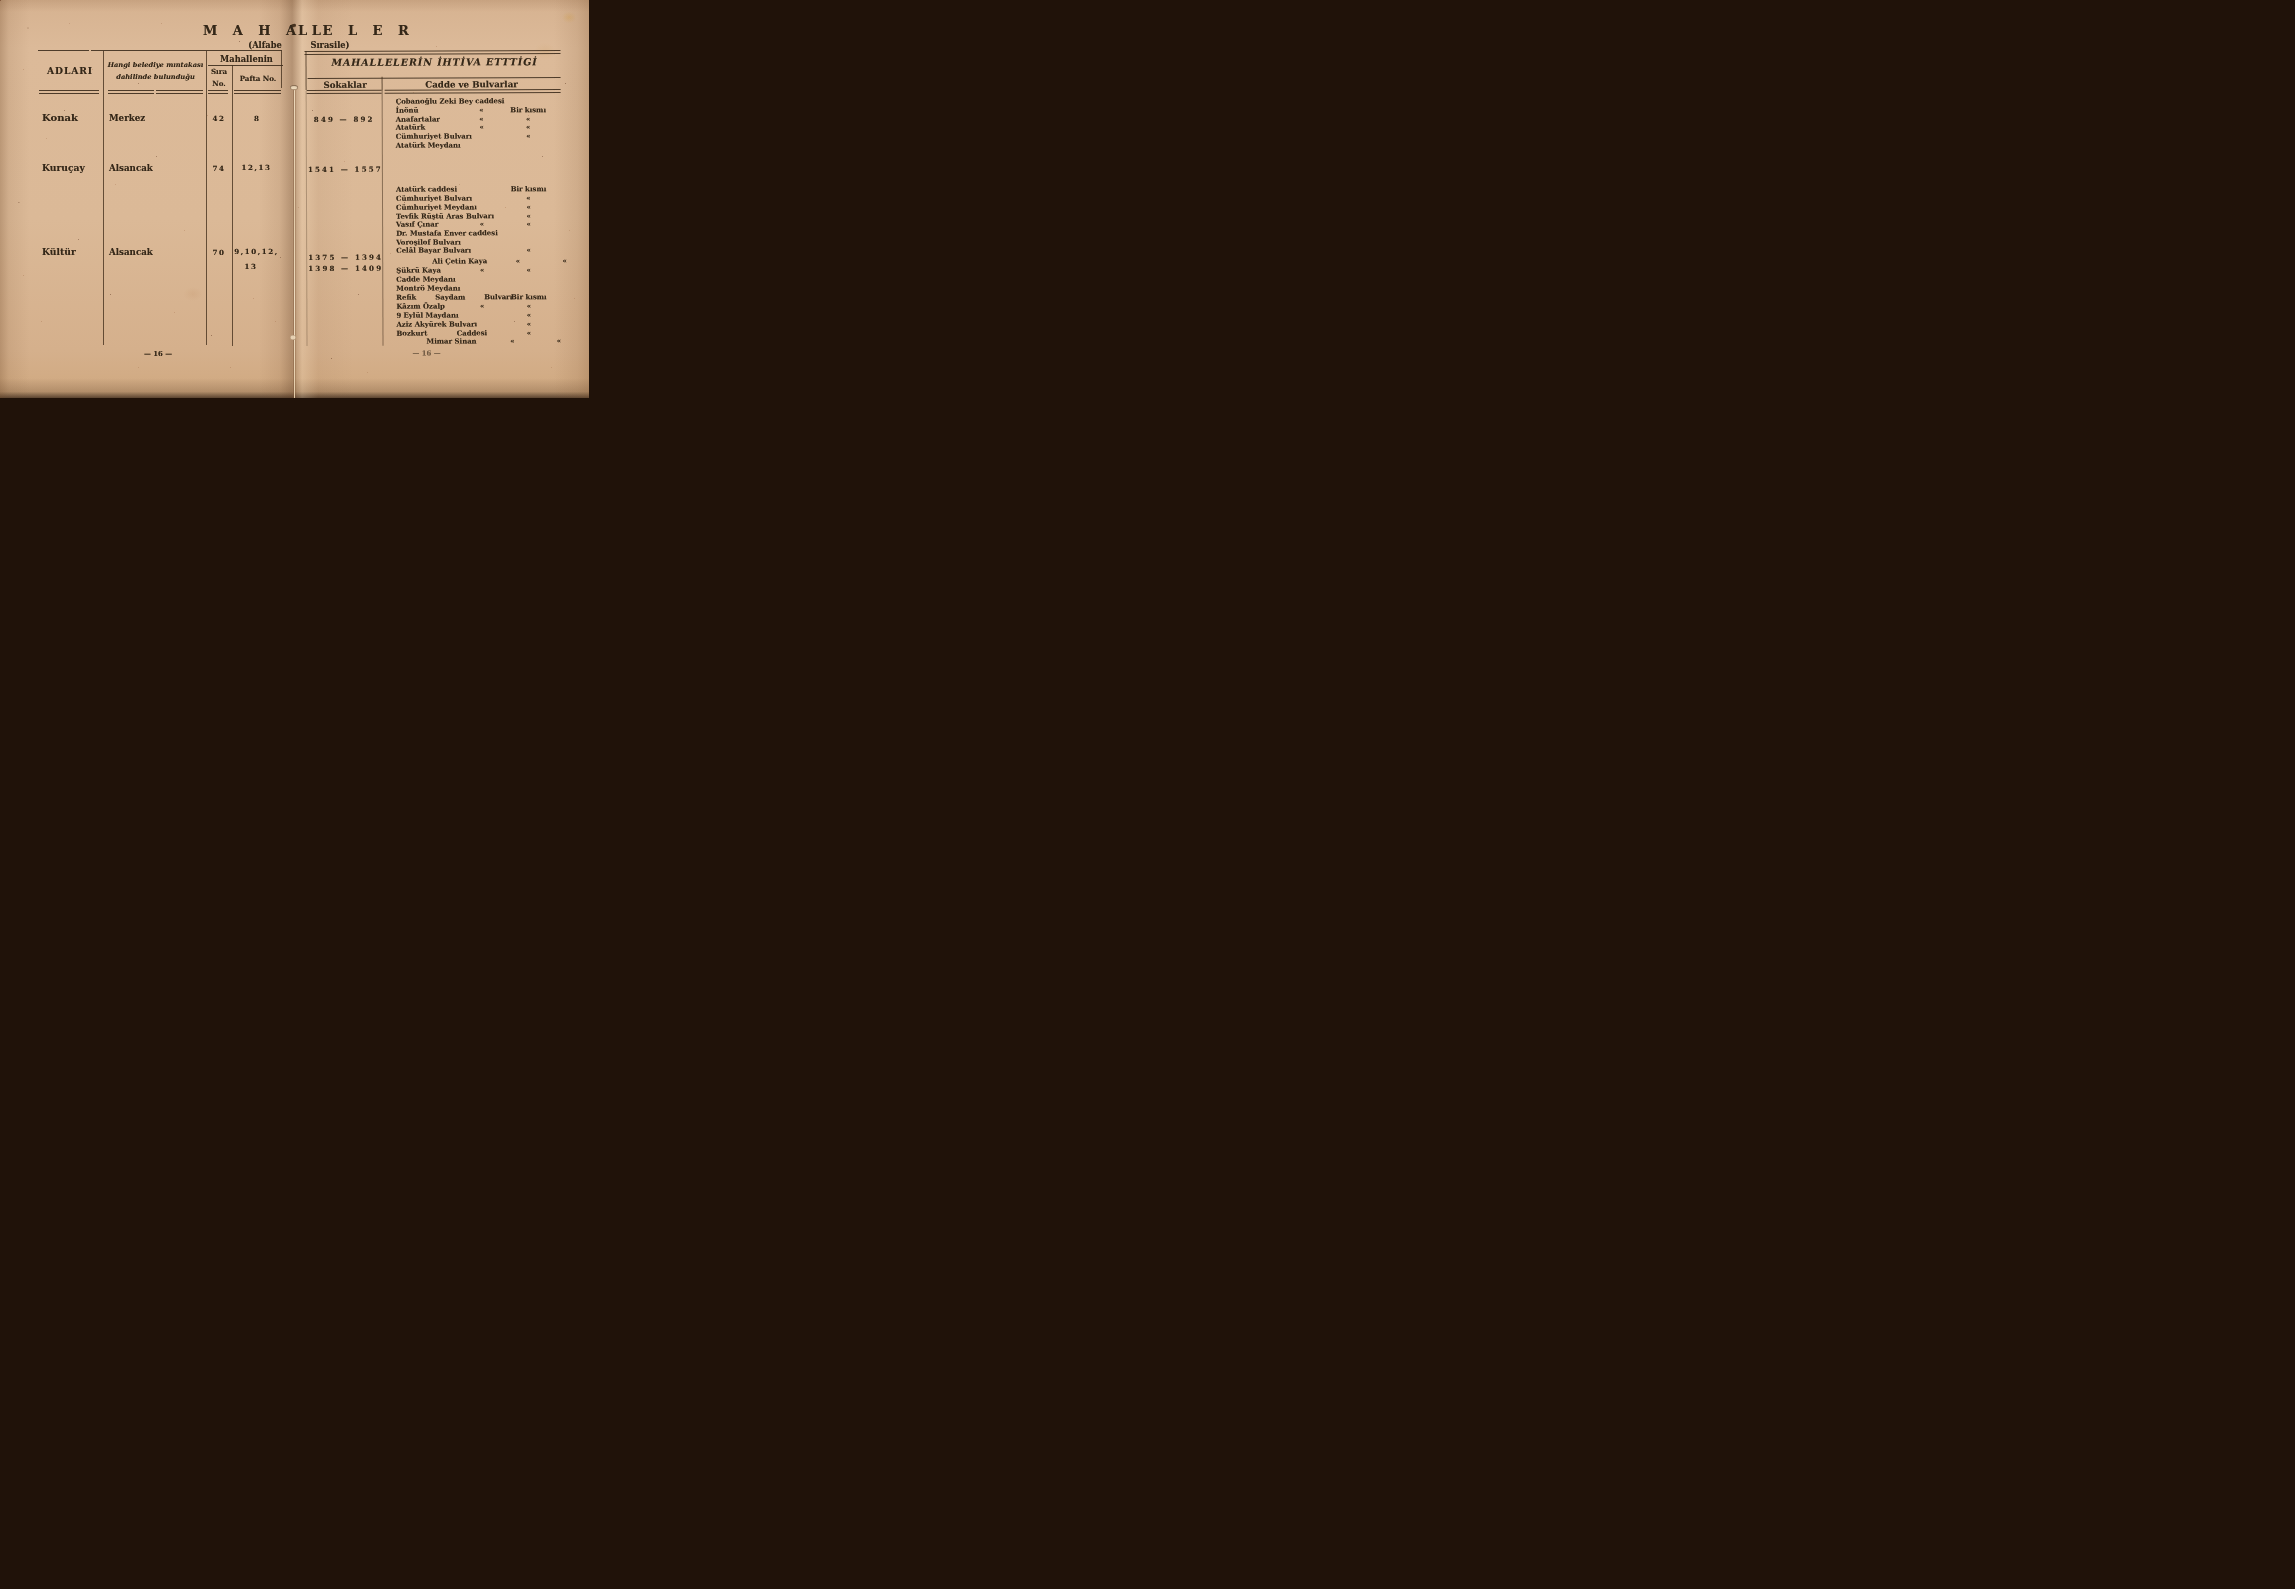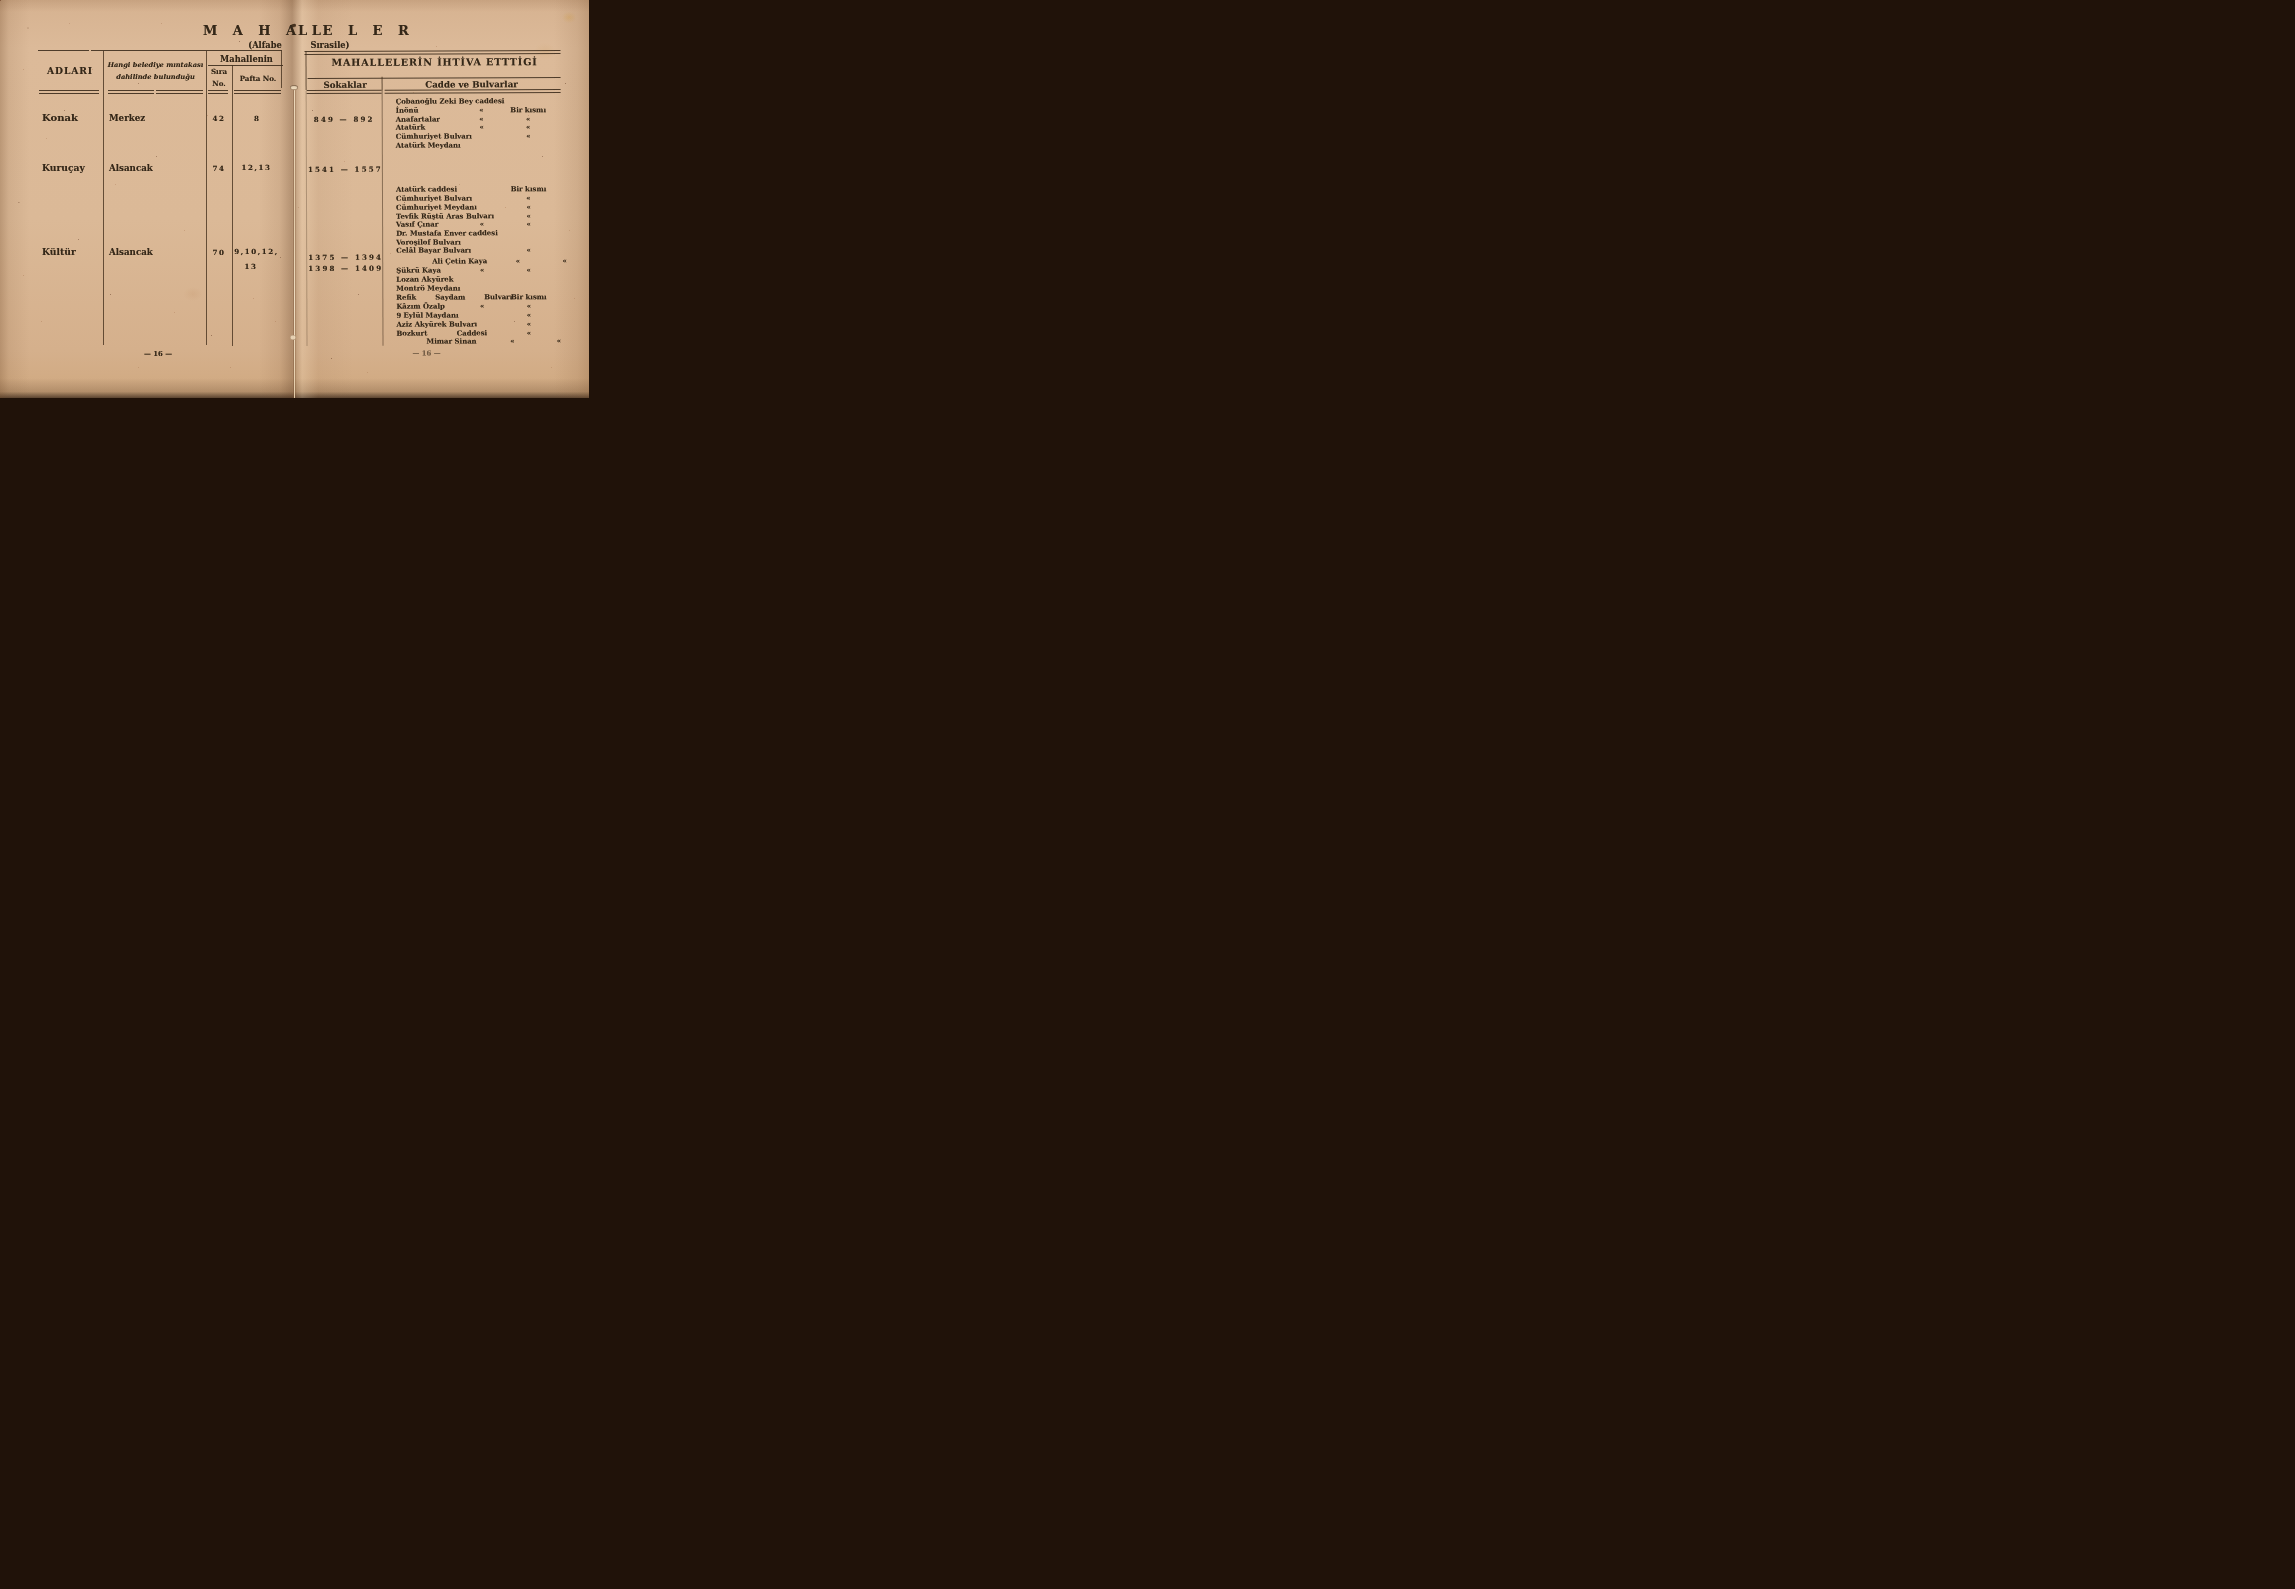--- a/index.html
+++ b/index.html
@@ -134,21 +134,21 @@
 
     <div class="dbl" style="left:305px;top:51px;width:256px;"></div>
     <div class="rule" style="left:308px;top:78px;width:253px;height:0.8px;"></div>
     <div class="dbl" style="left:307px;top:90px;width:75px;"></div>
     <div class="dbl" style="left:385px;top:90px;width:176px;"></div>
     <div class="vr" style="left:306px;top:51px;height:39px;"></div>
     <div class="vr faint" style="left:306px;top:91px;height:255px;"></div>
     <div class="vr" style="left:382px;top:77px;height:13.8px;"></div>
     <div class="vr mid" style="left:382px;top:91px;height:255px;"></div>
 
-    <div class="t c" style="left:309px;top:57px;width:252px;font-size:9.6px;letter-spacing:0.9px;">MAHALLELERİN İHTİVA ETTTİGİ</div>
+    <div class="t c" style="left:309px;top:57px;width:252px;font-size:9.6px;letter-spacing:0.9px;font-style:italic;">MAHALLELERİN İHTİVA ETTTİGİ</div>
     <div class="t c" style="left:309px;top:80px;width:73px;font-size:8.7px;">Sokaklar</div>
     <div class="t c" style="left:385px;top:80px;width:174px;font-size:8.7px;">Cadde ve Bulvarlar</div>
 
     <div class="t c num" style="left:308px;top:115px;width:73px;font-size:7.1px;">849 — 892</div>
     <div class="t c num" style="left:308px;top:165px;width:73px;font-size:7.1px;">1541 — 1557</div>
     <div class="t c num" style="left:308px;top:253px;width:73px;font-size:7.1px;">1375 — 1394</div>
     <div class="t c num" style="left:308px;top:264px;width:73px;font-size:7.1px;">1398 — 1409</div>
 
     <div class="cadde-line" style="top:98px;">
       <span class="nm">Çobanoğlu Zeki Bey caddesi</span>
@@ -224,21 +224,21 @@
       <span class="nm">Ali Çetin Kaya</span>
       <span class="mid">«</span>
       <span class="rt">«</span>
     </div>
     <div class="cadde-line" style="top:267px;">
       <span class="nm">Şükrü Kaya</span>
       <span class="mid">«</span>
       <span class="rt">«</span>
     </div>
     <div class="cadde-line" style="top:276px;">
-      <span class="nm">Lozan Akyürek</span>
+      <span class="nm">Cadde Meydanı</span>
       <span class="mid"></span>
       <span class="rt"></span>
     </div>
     <div class="cadde-line" style="top:285px;">
       <span class="nm">Montrö Meydanı</span>
       <span class="mid"></span>
       <span class="rt"></span>
     </div>
     <div class="cadde-line spread-a" style="top:294px;">
       <span class="nm">Refik Saydam Bulvarı</span>

